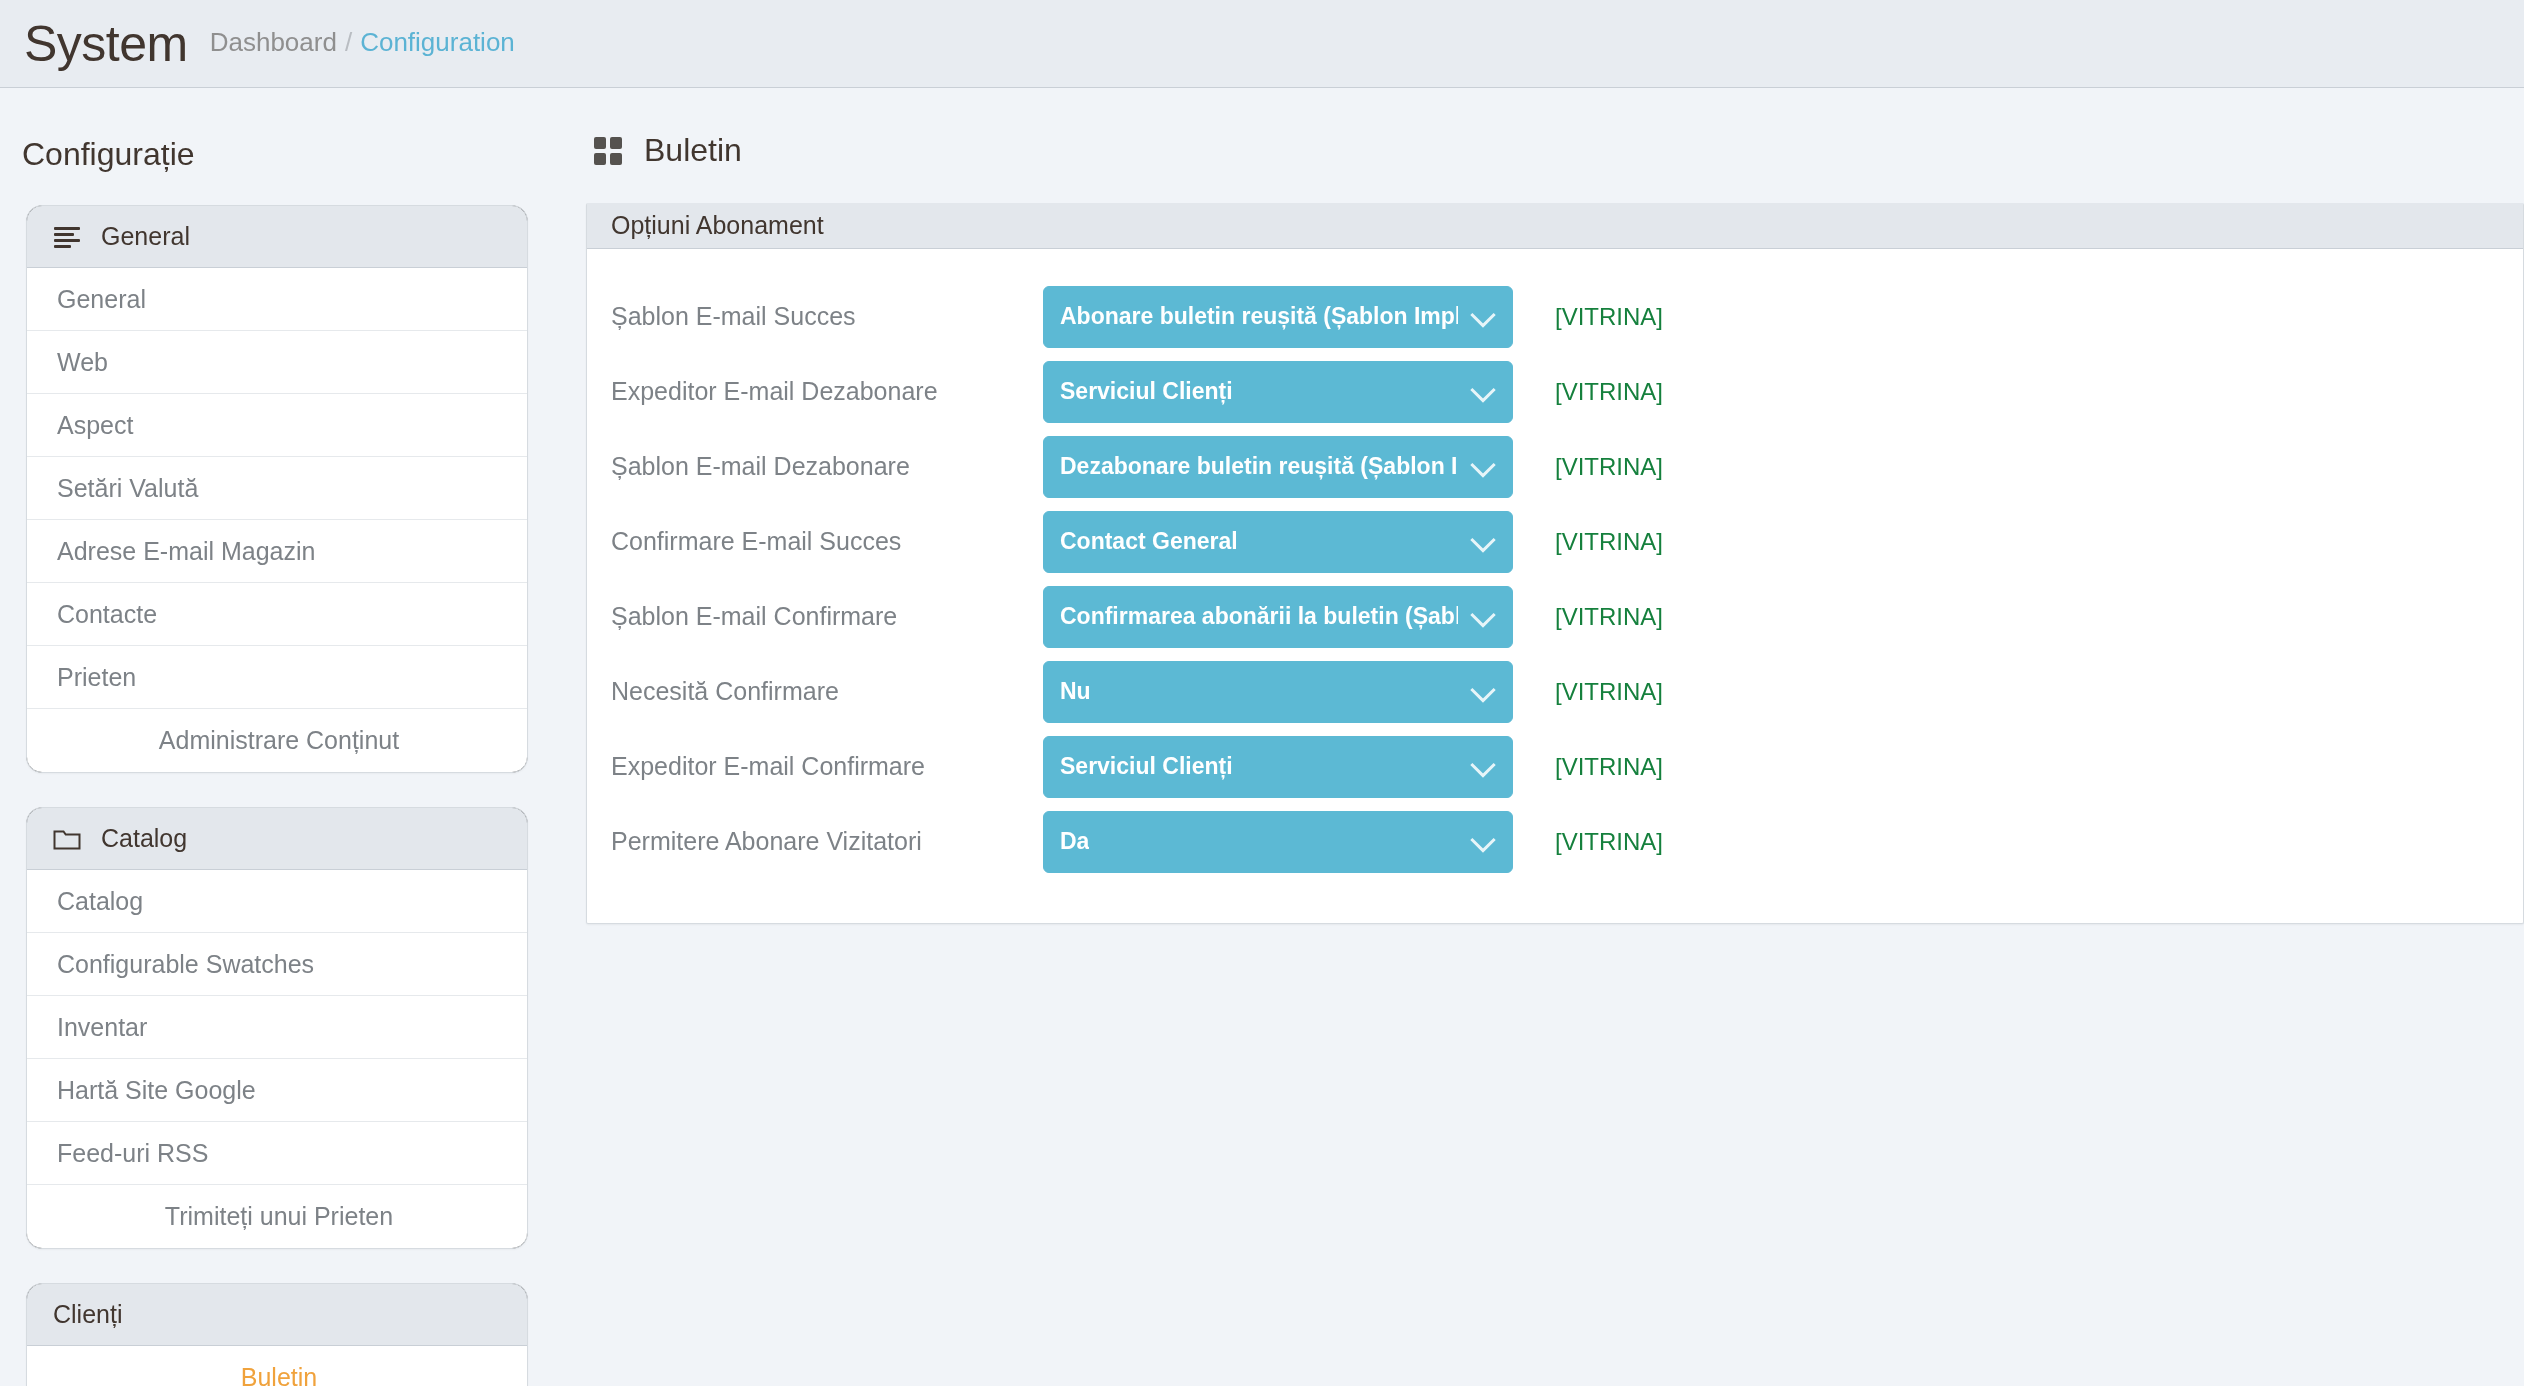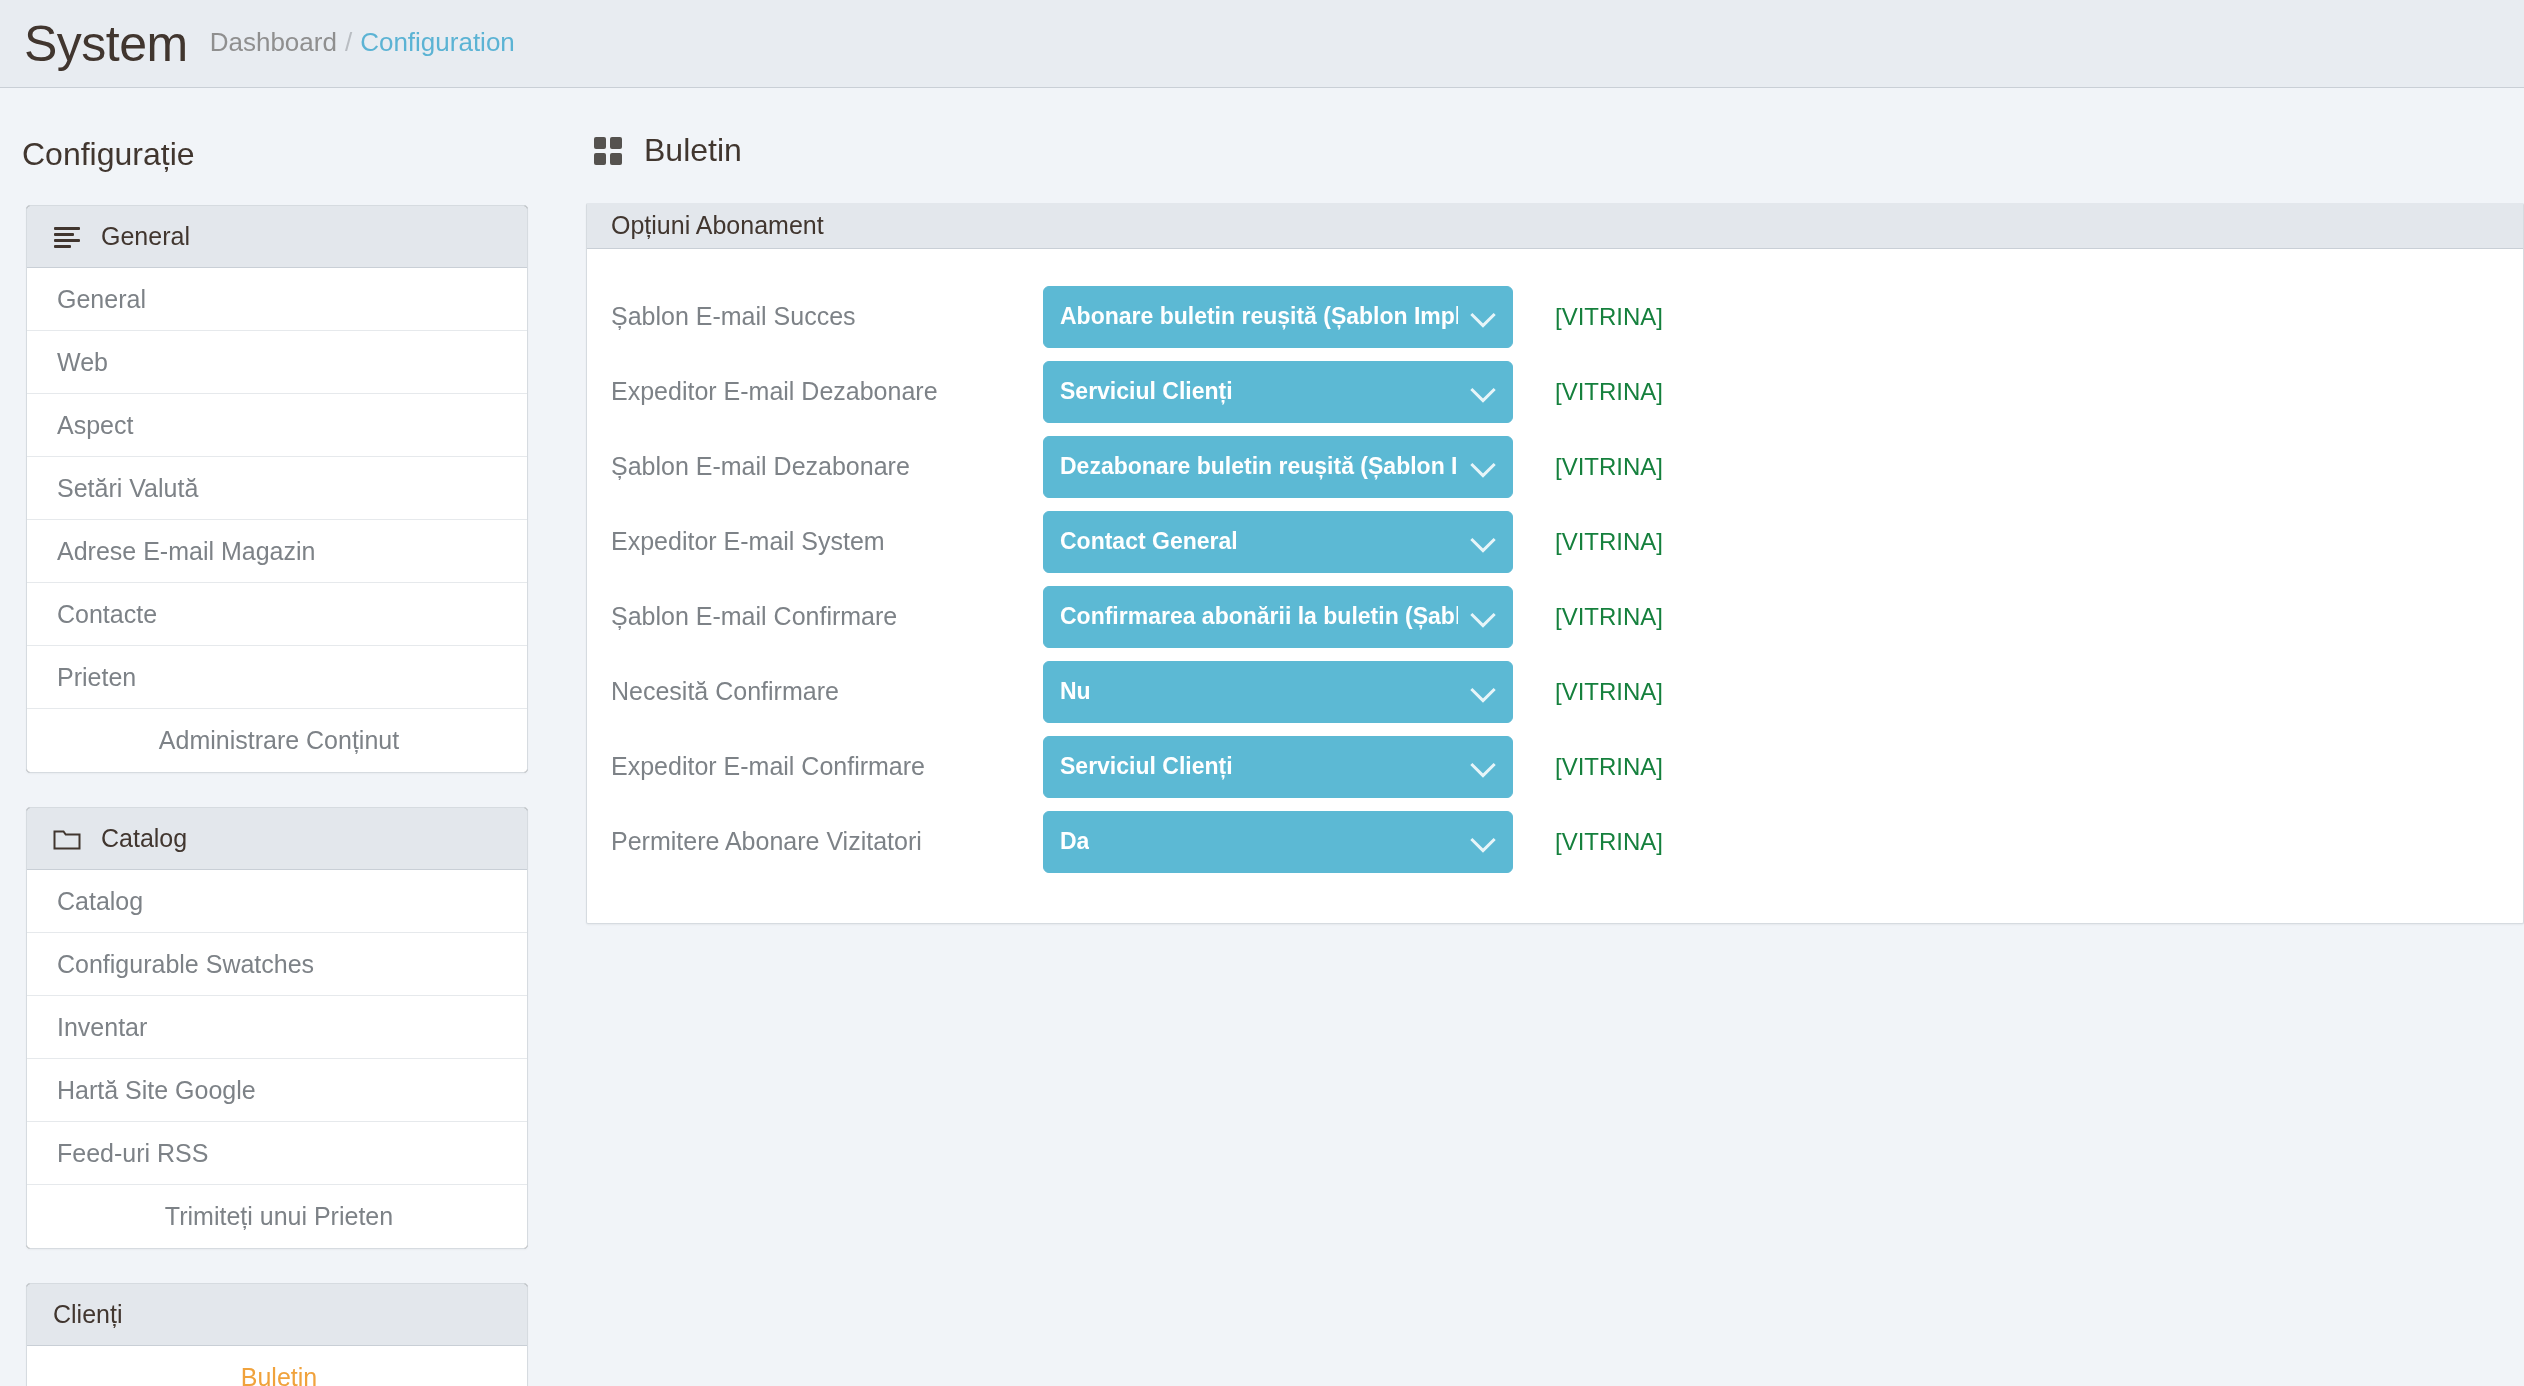--- a/index.html
+++ b/index.html
@@ -58,21 +58,21 @@
     font-size: 32px;
     color: #41362f;
     font-weight: 400;
     padding-left: 22px;
     margin-bottom: 32px;
   }
   .nav-section {
     margin: 0 28px 34px 26px;
     background: #404040;
     border: 1px solid #d6dbe0;
-    border-radius: 4px;
+    border-radius: 16px;
     box-shadow: 0 1px 2px rgba(0,0,0,0.04);
     overflow: hidden;
   }
   .nav-section-head {
     background: #e3e7ec;
     border-bottom: 1px solid #c9cfd6;
     height: 62px;
     display: flex;
     align-items: center;
     gap: 20px;
@@ -349,21 +349,21 @@
             <div class="field-label">Șablon E-mail Dezabonare</div>
             <div class="field-control">
               <div class="select-box">
                 <span class="select-value">Dezabonare buletin reușită (Șablon Implicit Local)</span>
                 <span class="chev"></span>
               </div>
             </div>
             <div class="field-scope">[VITRINA]</div>
           </div>
           <div class="field-row">
-            <div class="field-label">Expeditor E-mail System</div>
+            <div class="field-label">Confirmare E-mail Succes</div>
             <div class="field-control">
               <div class="select-box">
                 <span class="select-value">Contact General</span>
                 <span class="chev"></span>
               </div>
             </div>
             <div class="field-scope">[VITRINA]</div>
           </div>
           <div class="field-row">
             <div class="field-label">Șablon E-mail Confirmare</div>

